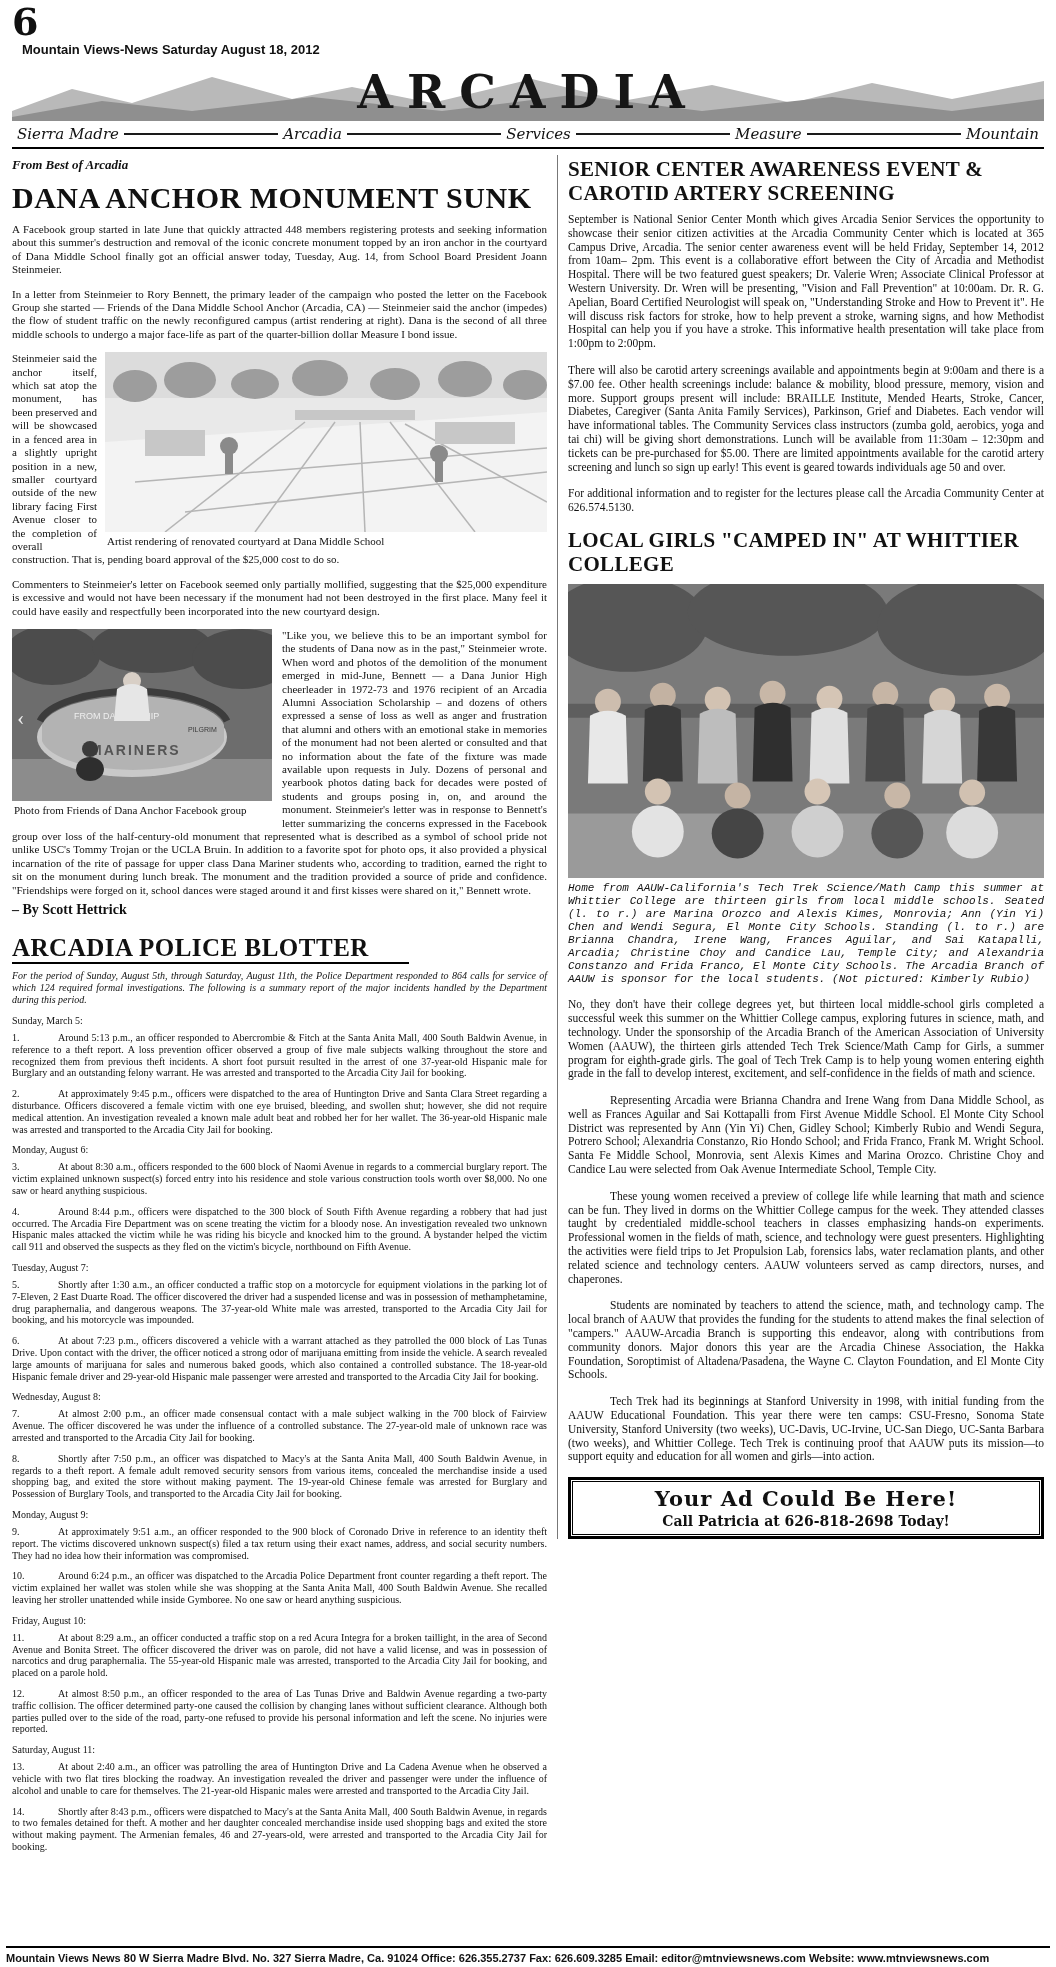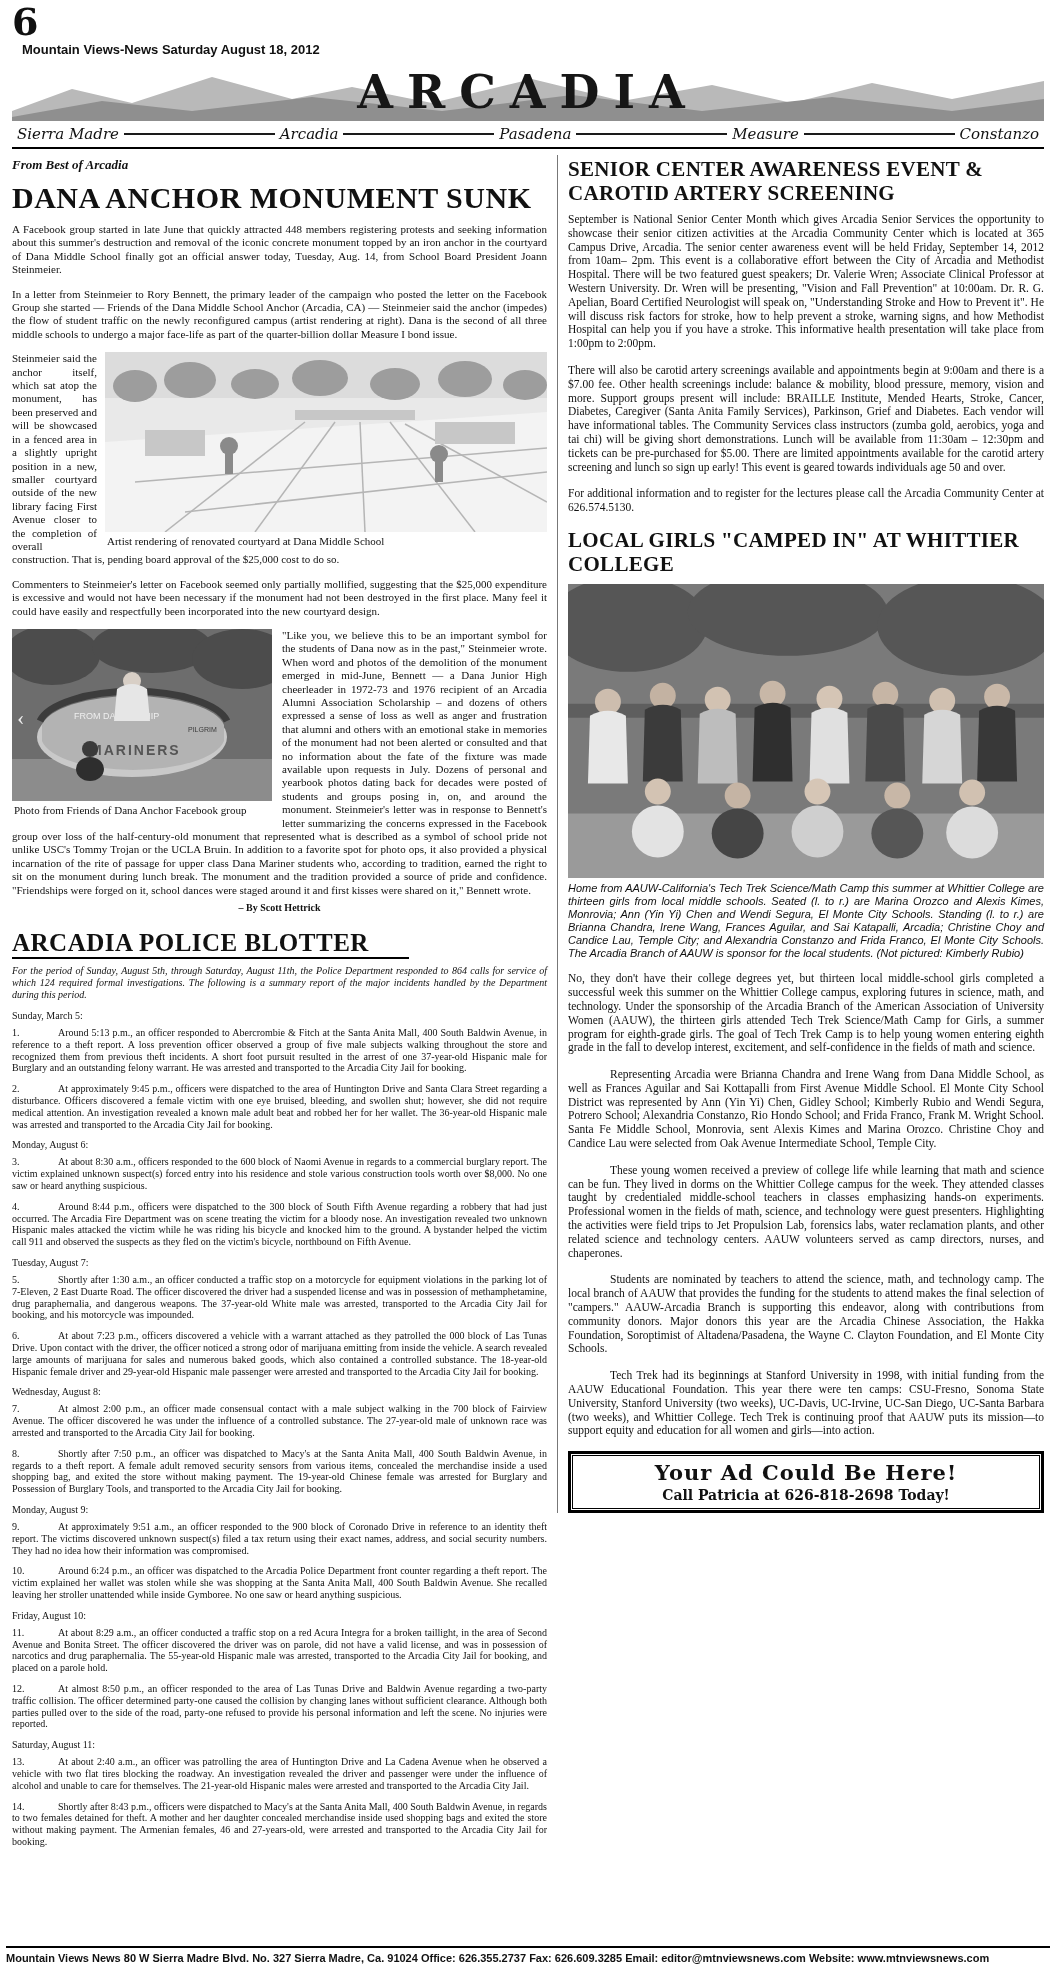--- a/index.html
+++ b/index.html
@@ -25,38 +25,38 @@
   .col-right { width:487px; padding-left:10px; border-left:1px solid #777; }
 
   
   .kicker { font-style:italic; font-weight:bold; font-size:13px; margin:2px 0 8px 0; }
   .headline-xl { font-family:"Liberation Serif", serif; font-weight:bold; font-size:30px; letter-spacing:.5px; line-height:34px; margin:2px 0 8px 0; }
   p.body { font-size:11px; line-height:13.4px; text-align:justify; margin-bottom:11px; }
   figure.fig-right { float:right; width:442px; margin:0 0 4px 8px; }
   figure.fig-left  { float:left;  width:260px; margin:0 10px 2px 0; }
   figure svg { display:block; width:100%; }
   figcaption { font-size:11px; padding:3px 0 2px 2px; }
-  .byline { text-align:center; font-size:10px; font-weight:bold; margin:-6px 0 8px 0; }
+  .byline { text-align:left; font-size:14px; font-weight:bold; margin:-6px 0 8px 0; }
   .clear { clear:both; }
 
   
   .blotter-head { font-family:"Liberation Serif", serif; font-weight:bold; font-size:25px; letter-spacing:.5px;
     border-bottom:2px solid #000; display:inline-block; padding-right:40px; margin:8px 0 6px 0; }
   .blotter-intro { font-style:italic; font-size:10px; line-height:12px; text-align:justify; margin-bottom:9px; }
   .b-day { font-size:10px; line-height:12px; margin:0 0 5px 0; font-weight:normal; }
   p.b-item { font-size:10px; line-height:11.8px; text-align:justify; margin-bottom:9px; }
   .inum { display:inline-block; min-width:46px; }
 
   
   .headline-r { font-family:"Liberation Serif", serif; font-weight:bold; font-size:21px; line-height:24px; letter-spacing:.3px; margin:2px 0 8px 0; }
   p.rbody { font-size:11.5px; line-height:13.8px; text-align:justify; margin-bottom:13px; }
   p.rbody.indent { text-indent:42px; }
   p.rbody.italic { font-style:italic; }
   .girls-photo svg { display:block; width:100%; }
-  .photo-caption { font-family:Liberation Sans, sans-serif; font-style:italic; font-size:11px; line-height:13px; text-align:justify; margin:4px 0 12px 0; }
+  .photo-caption { font-family:Liberation Mono, monospace; font-style:italic; font-size:11px; line-height:13px; text-align:justify; margin:4px 0 12px 0; }
 
   
   .ad-box { border:3px solid #000; box-shadow:inset 0 0 0 1px #fff, inset 0 0 0 2px #000; text-align:center; padding:6px 4px 7px 4px; margin-top:6px; }
   .ad-line1 { font-family:"DejaVu Serif", serif; font-weight:bold; font-size:21px; letter-spacing:1px; }
   .ad-line2 { font-family:"DejaVu Serif", serif; font-weight:bold; font-size:14px; margin-top:2px; }
 
   
   .footer { position:absolute; left:6px; right:6px; bottom:3px; border-top:2px solid #000; padding-top:4px;
     font-family:"Liberation Sans", sans-serif; font-weight:bold; font-size:11px; white-space:nowrap; overflow:hidden; }
 </style>
@@ -75,25 +75,25 @@
         <path d="M0,58 L90,42 L180,52 L300,38 L430,52 L560,36 L690,52 L820,38 L940,52 L1032,40 L1032,62 L0,62 Z" fill="#8f8f8f"></path>
       </svg>
       <div class="banner-title">ARCADIA</div>
     </div>
 
     <div class="cities">
       <span class="city">Sierra Madre</span>
       <span class="cline"></span>
       <span class="city">Arcadia</span>
       <span class="cline"></span>
-      <span class="city">Pasadena</span>
+      <span class="city">Services</span>
       <span class="cline"></span>
       <span class="city">Measure</span>
       <span class="cline"></span>
-      <span class="city">Constanzo</span>
+      <span class="city">Mountain</span>
     </div>
     <div class="top-rule"></div>
   </div>
 
   <div class="columns">
 
     <div class="col-left">
 
       <div class="kicker">From Best of Arcadia</div>
       <h1 class="headline-xl">DANA ANCHOR MONUMENT SUNK</h1>

